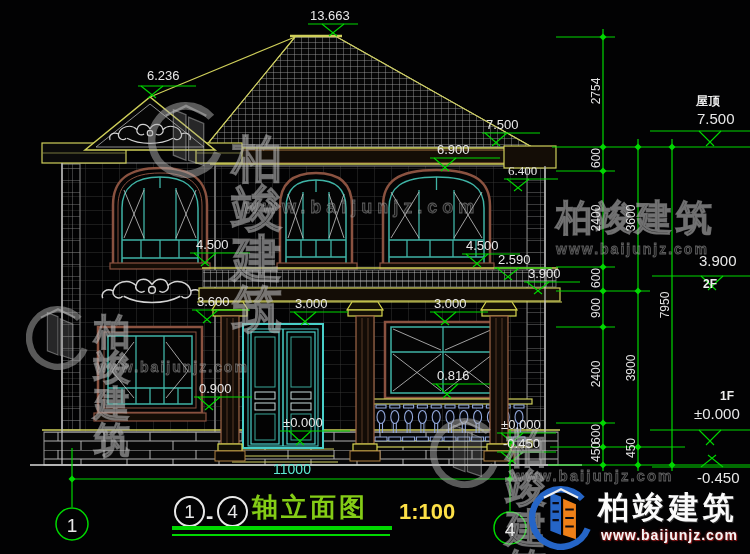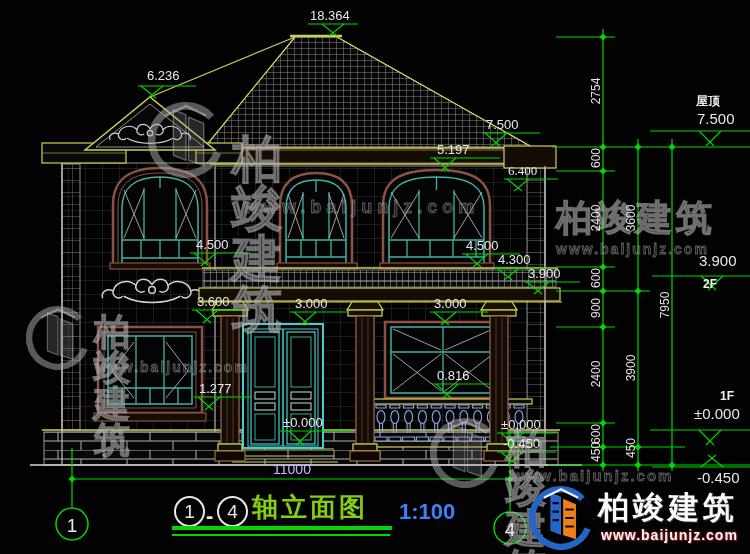--- a/index.html
+++ b/index.html
@@ -13,28 +13,28 @@
   .vdim{position:absolute;z-index:3;width:44px;text-align:center;transform:rotate(-90deg);
         font-size:12px;color:#e2e2e2;line-height:1;white-space:nowrap;}
   .lvl-label{position:absolute;z-index:3;color:#efefef;font-weight:bold;font-size:12px;line-height:1;white-space:nowrap;}
   .lvl-val{position:absolute;z-index:3;color:#e8e8e8;font-size:15px;line-height:1;white-space:nowrap;}
   .bubble-num{position:absolute;z-index:3;color:#e8e8e8;font-size:19px;width:32px;text-align:center;line-height:1;}
   
   .tcirc{position:absolute;z-index:4;width:27px;height:27px;border:2px solid #e8e8e8;border-radius:50%;
          color:#e8e8e8;font-size:19px;line-height:27px;text-align:center;}
   .tdash{position:absolute;z-index:4;color:#e8e8e8;font-size:22px;font-weight:bold;line-height:1;}
   .tname{position:absolute;z-index:4;color:#84cc16;font-size:26px;font-weight:bold;letter-spacing:3px;line-height:1;}
-  .tscale{position:absolute;z-index:4;color:#3b82f6;font-size:22px;font-weight:bold;line-height:1;padding-left:47px;}
+  .tscale{position:absolute;z-index:4;color:#fde047;font-size:22px;font-weight:bold;line-height:1;padding-left:47px;}
   .uline{position:absolute;z-index:4;background:#00d800;}
   
   #logo-brand{position:absolute;z-index:4;color:#fafafa;font-size:31px;font-weight:900;letter-spacing:4px;line-height:1;
               text-shadow:1px 1px 0 #333;}
   #logo-url{position:absolute;z-index:4;color:#f5f5f5;font-size:14px;font-weight:700;letter-spacing:1px;line-height:1;
             text-shadow:0 0 3px #b02828,1px 1px 0 #7a1616;}
-  .dim-h{position:absolute;z-index:3;color:#c4b5fd;font-size:14px;text-align:center;line-height:1;}
+  .dim-h{position:absolute;z-index:3;color:#5eead4;font-size:14px;text-align:center;line-height:1;}
 </style>
 </head>
 <body>
 
 <div id="canvas">
 
   <svg id="linework" width="750" height="554" viewBox="0 0 750 554">
     <defs>
       <pattern id="wallgrid" width="17" height="14" patternUnits="userSpaceOnUse">
         <path d="M0,0 H17 M0,0 V14" stroke="#333333" stroke-width="1" fill="none"></path>
@@ -340,34 +340,34 @@
     <div class="url" style="position:absolute;left:70px;top:54px;font-size:14px;">www.baijunjz.com</div>
   </div>
   <div class="wm" style="left:430px;top:416px;">
     <svg width="70" height="70" viewBox="0 0 60 60" style="position:absolute;left:0;top:2px;">
         <use href="#bjghost"></use>
       </svg>
     <div class="brand" style="position:absolute;left:76px;top:12px;font-size:40px;letter-spacing:4px;">柏竣建筑</div>
     <div class="url" style="position:absolute;left:82px;top:46px;font-size:15px;">www.baijunjz.com</div>
   </div>
 
-  <div class="lbl" style="left:310px;top:9px;">18.364</div>
+  <div class="lbl" style="left:310px;top:9px;">13.663</div>
   <div class="lbl" style="left:147px;top:69px;">6.236</div>
   <div class="lbl" style="left:486px;top:118px;">7.500</div>
-  <div class="lbl" style="left:437px;top:143px;">5.197</div>
+  <div class="lbl" style="left:437px;top:143px;">6.900</div>
   <div class="lbl" style="left:508px;top:164px;font-family:Liberation Serif, serif;">6.400</div>
   <div class="lbl" style="left:196px;top:238px;">4.500</div>
   <div class="lbl" style="left:466px;top:239px;">4.500</div>
-  <div class="lbl" style="left:498px;top:253px;">4.300</div>
+  <div class="lbl" style="left:498px;top:253px;">2.590</div>
   <div class="lbl" style="left:528px;top:267px;">3.900</div>
   <div class="lbl" style="left:197px;top:295px;">3.600</div>
   <div class="lbl" style="left:295px;top:297px;">3.000</div>
   <div class="lbl" style="left:434px;top:297px;">3.000</div>
   <div class="lbl" style="left:437px;top:369px;">0.816</div>
-  <div class="lbl" style="left:199px;top:382px;">1.277</div>
+  <div class="lbl" style="left:199px;top:382px;">0.900</div>
   <div class="lbl" style="left:283px;top:416px;">±0.000</div>
   <div class="lbl" style="left:501px;top:418px;">±0.000</div>
   <div class="lbl" style="left:503px;top:437px;">-0.450</div>
 
   <div class="lvl-label" style="left:696px;top:95px;">屋顶</div>
   <div class="lvl-val" style="left:697px;top:111px;">7.500</div>
   <div class="lvl-label" style="left:703px;top:238px;margin-top:40px;">2F</div>
   <div class="lvl-val" style="left:699px;top:253px;">3.900</div>
   <div class="lvl-label" style="left:720px;top:390px;">1F</div>
   <div class="lvl-val" style="left:694px;top:406px;">±0.000</div>

